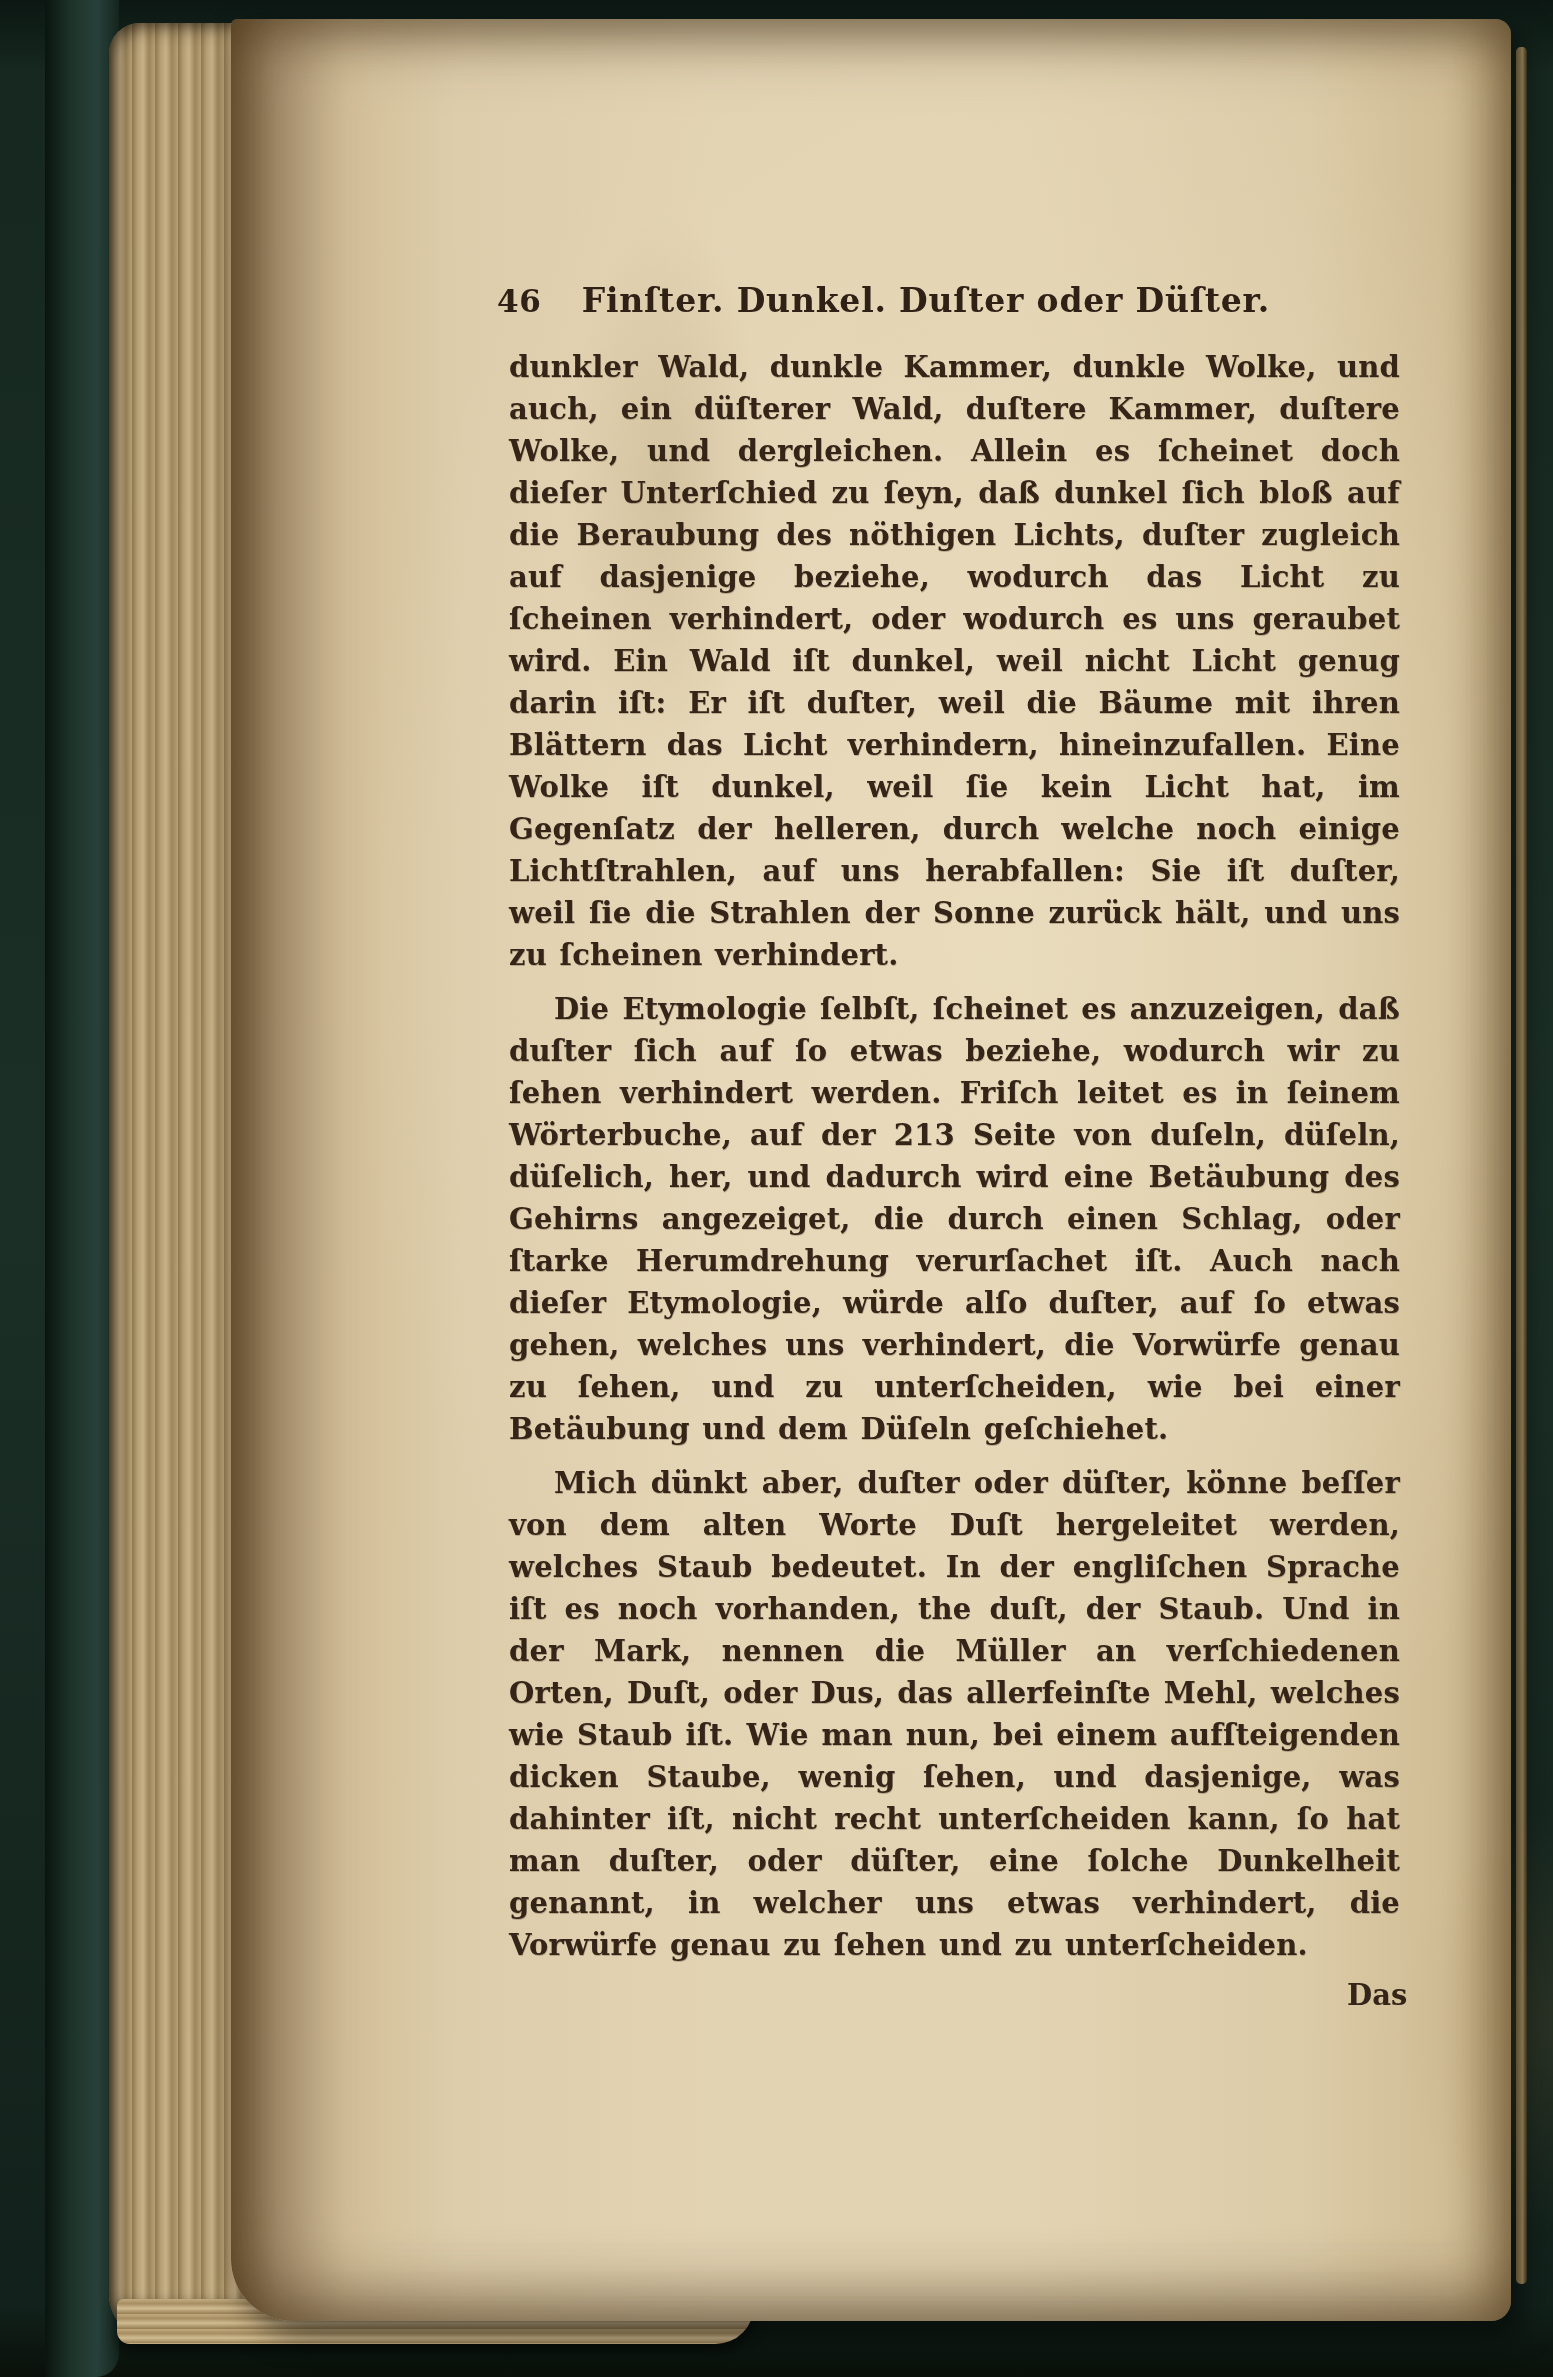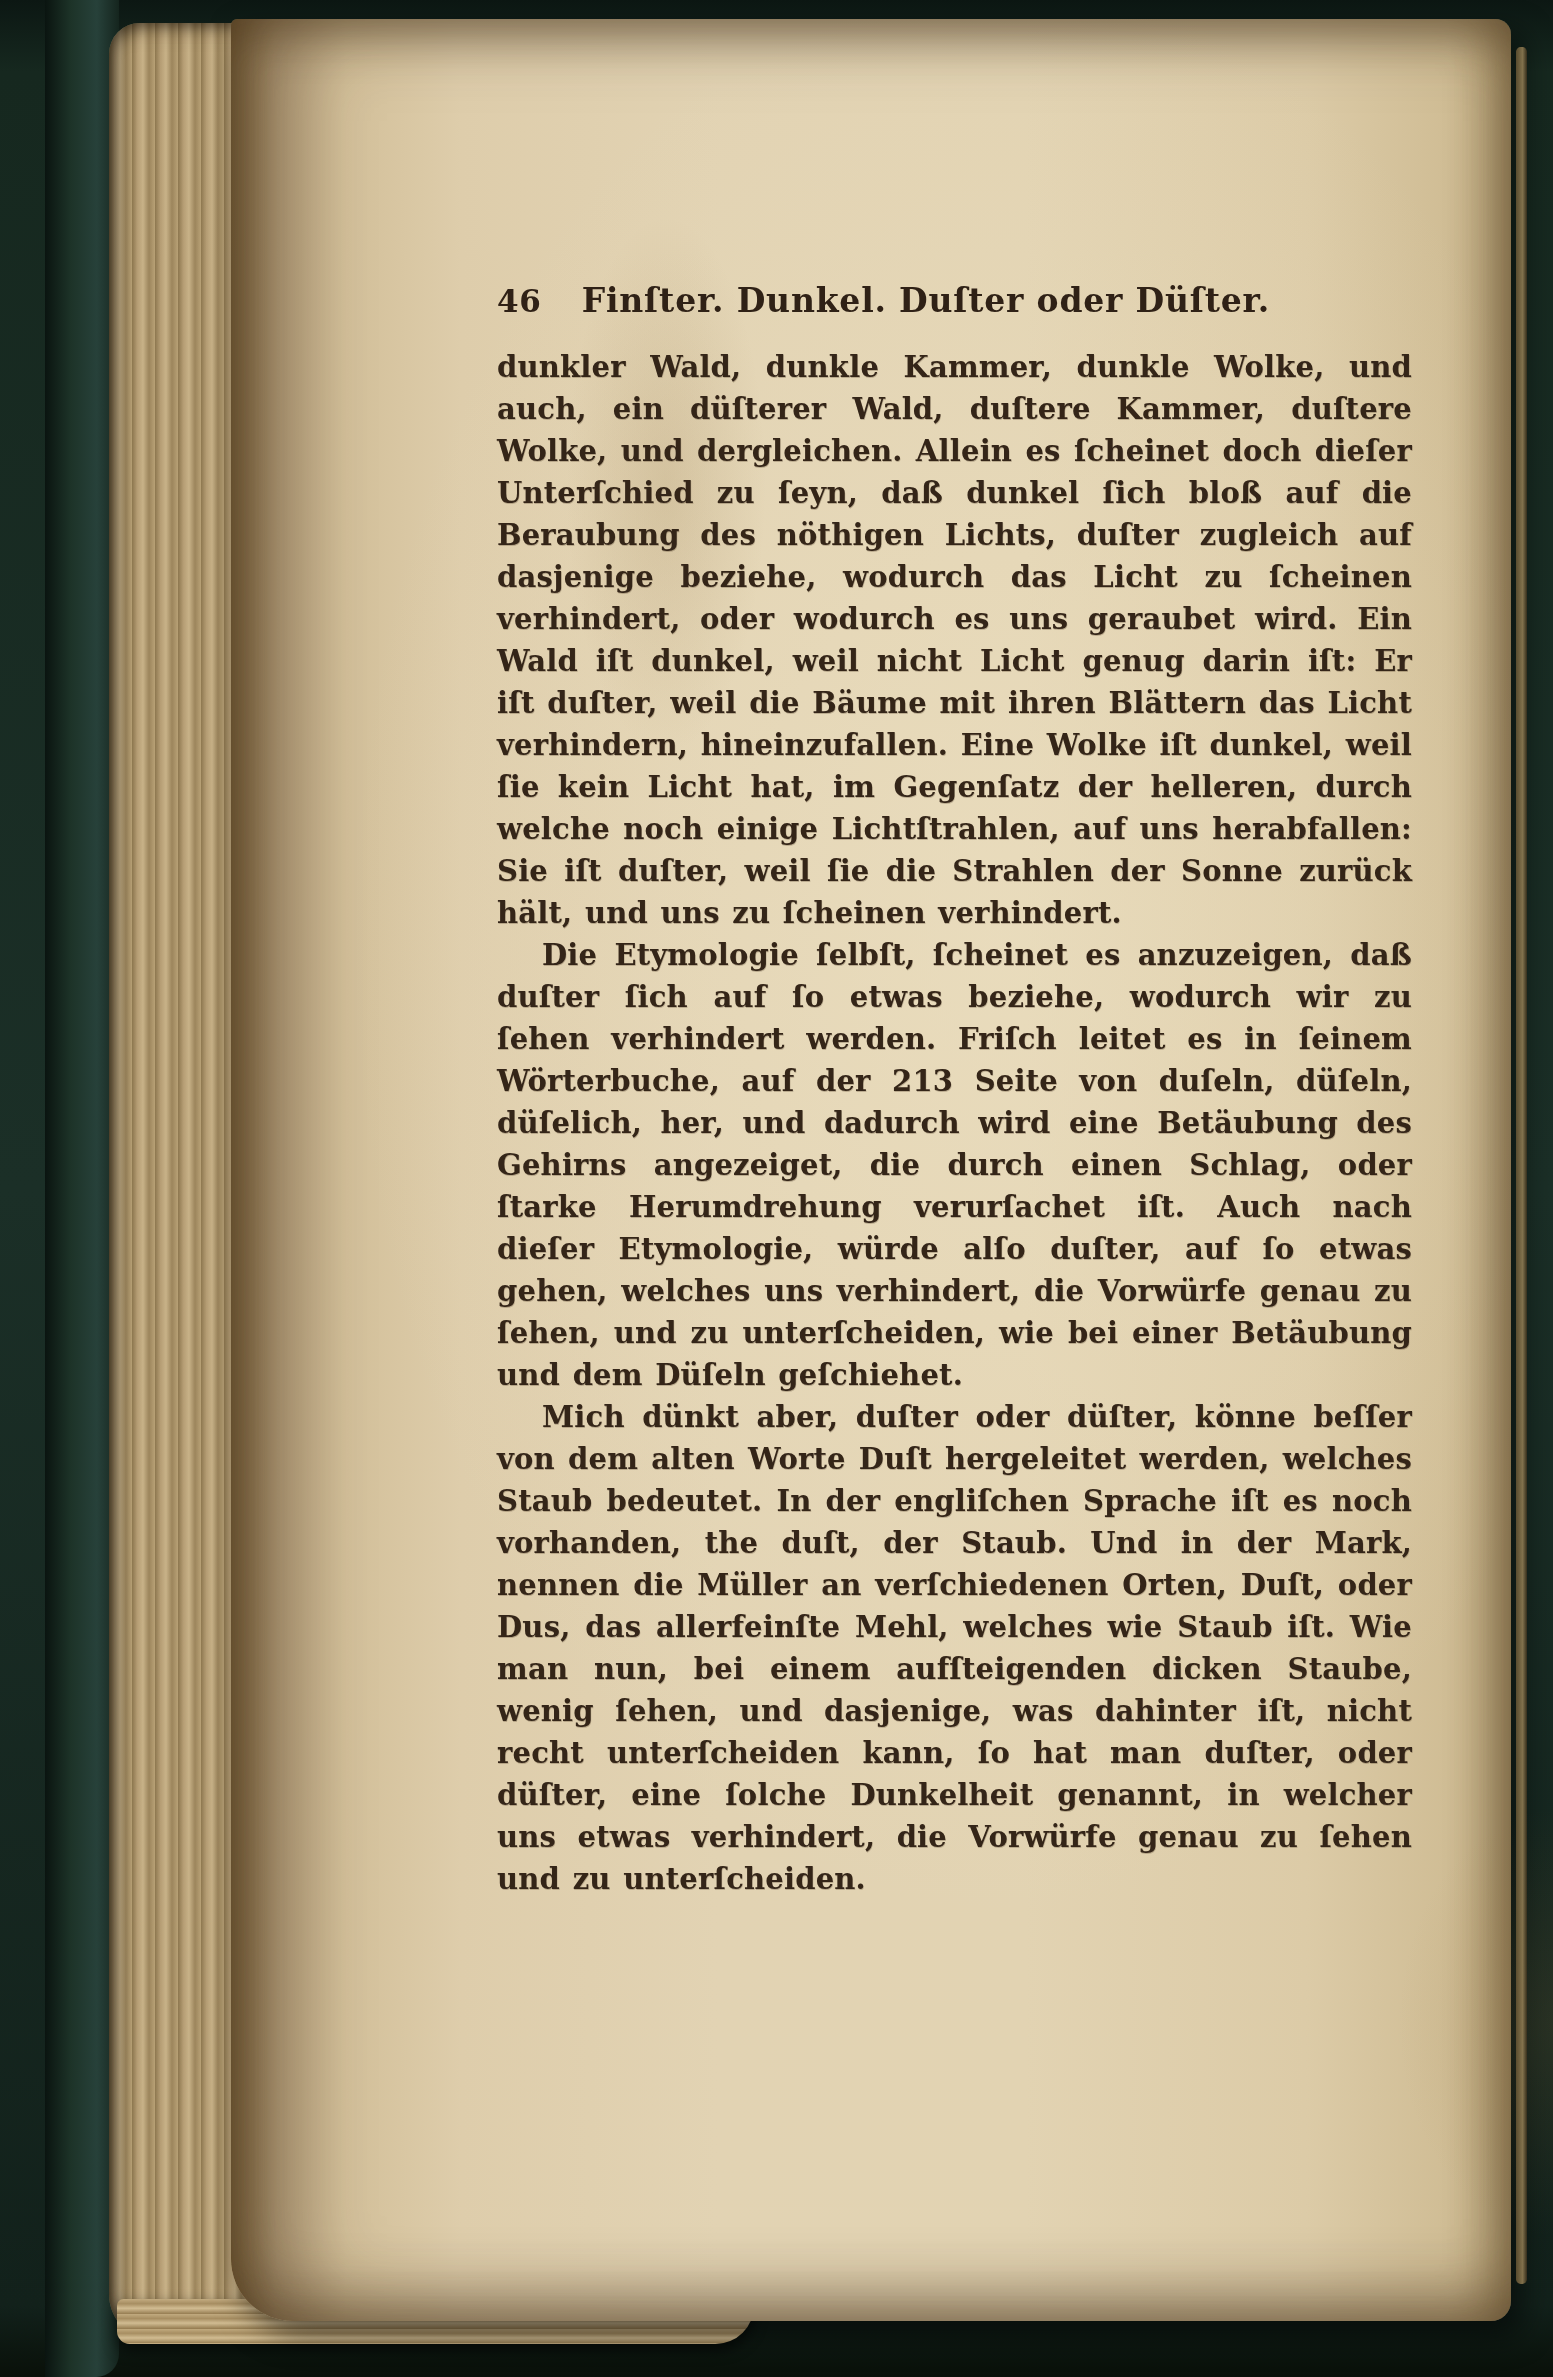--- a/index.html
+++ b/index.html
@@ -99,21 +99,21 @@
   .body-copy {
     font-size: 29px;
     line-height: 42px;
     font-weight: 700;
     text-align: justify;
     letter-spacing: 0.2px;
     word-spacing: 2.3px;
     color: #342518;
     text-shadow: 0.5px 0.5px 0 rgba(60,40,20,0.25);
   }
-  .body-copy p { margin: 0; }
+  .body-copy p { margin: 12px; }
   .body-copy p.indent { text-indent: 45px; }
 
   .catchword {
     margin-top: 11px;
     text-align: right;
     font-size: 29px;
     font-weight: 700;
     color: #342518;
     padding-right: 4.7px;
   }
@@ -140,14 +140,15 @@
     <span class="page-number">46</span>
     <span class="running-title">Finſter. Dunkel. Duſter oder Düſter.</span>
   </div>
 
   <div class="body-copy">
     <p>dunkler Wald, dunkle Kammer, dunkle Wolke, und auch, ein düſterer Wald, duſtere Kammer, duſtere Wolke, und dergleichen. Allein es ſcheinet doch dieſer Unterſchied zu ſeyn, daß dunkel ſich bloß auf die Beraubung des nöthigen Lichts, duſter zugleich auf dasjenige beziehe, wodurch das Licht zu ſcheinen verhindert, oder wodurch es uns geraubet wird. Ein Wald iſt dunkel, weil nicht Licht genug darin iſt: Er iſt duſter, weil die Bäume mit ihren Blättern das Licht verhindern, hineinzufallen. Eine Wolke iſt dunkel, weil ſie kein Licht hat, im Gegenſatz der helleren, durch welche noch einige Lichtſtrahlen, auf uns herabfallen: Sie iſt duſter, weil ſie die Strahlen der Sonne zurück hält, und uns zu ſcheinen verhindert.</p>
     <p class="indent">Die Etymologie ſelbſt, ſcheinet es anzuzeigen, daß duſter ſich auf ſo etwas beziehe, wodurch wir zu ſehen verhindert werden. Friſch leitet es in ſeinem Wörterbuche, auf der 213 Seite von duſeln, düſeln, düſelich, her, und dadurch wird eine Betäubung des Gehirns angezeiget, die durch einen Schlag, oder ſtarke Herumdrehung verurſachet iſt. Auch nach dieſer Etymologie, würde alſo duſter, auf ſo etwas gehen, welches uns verhindert, die Vorwürfe genau zu ſehen, und zu unterſcheiden, wie bei einer Betäubung und dem Düſeln geſchiehet.</p>
     <p class="indent">Mich dünkt aber, duſter oder düſter, könne beſſer von dem alten Worte Duſt hergeleitet werden, welches Staub bedeutet. In der engliſchen Sprache iſt es noch vorhanden, the duſt, der Staub. Und in der Mark, nennen die Müller an verſchiedenen Orten, Duſt, oder Dus, das allerfeinſte Mehl, welches wie Staub iſt. Wie man nun, bei einem aufſteigenden dicken Staube, wenig ſehen, und dasjenige, was dahinter iſt, nicht recht unterſcheiden kann, ſo hat man duſter, oder düſter, eine ſolche Dunkelheit genannt, in welcher uns etwas verhindert, die Vorwürfe genau zu ſehen und zu unterſcheiden.</p>
   </div>
 
+  <div class="catchword">Das</div>
 </div>
 
 
 </body></html>

